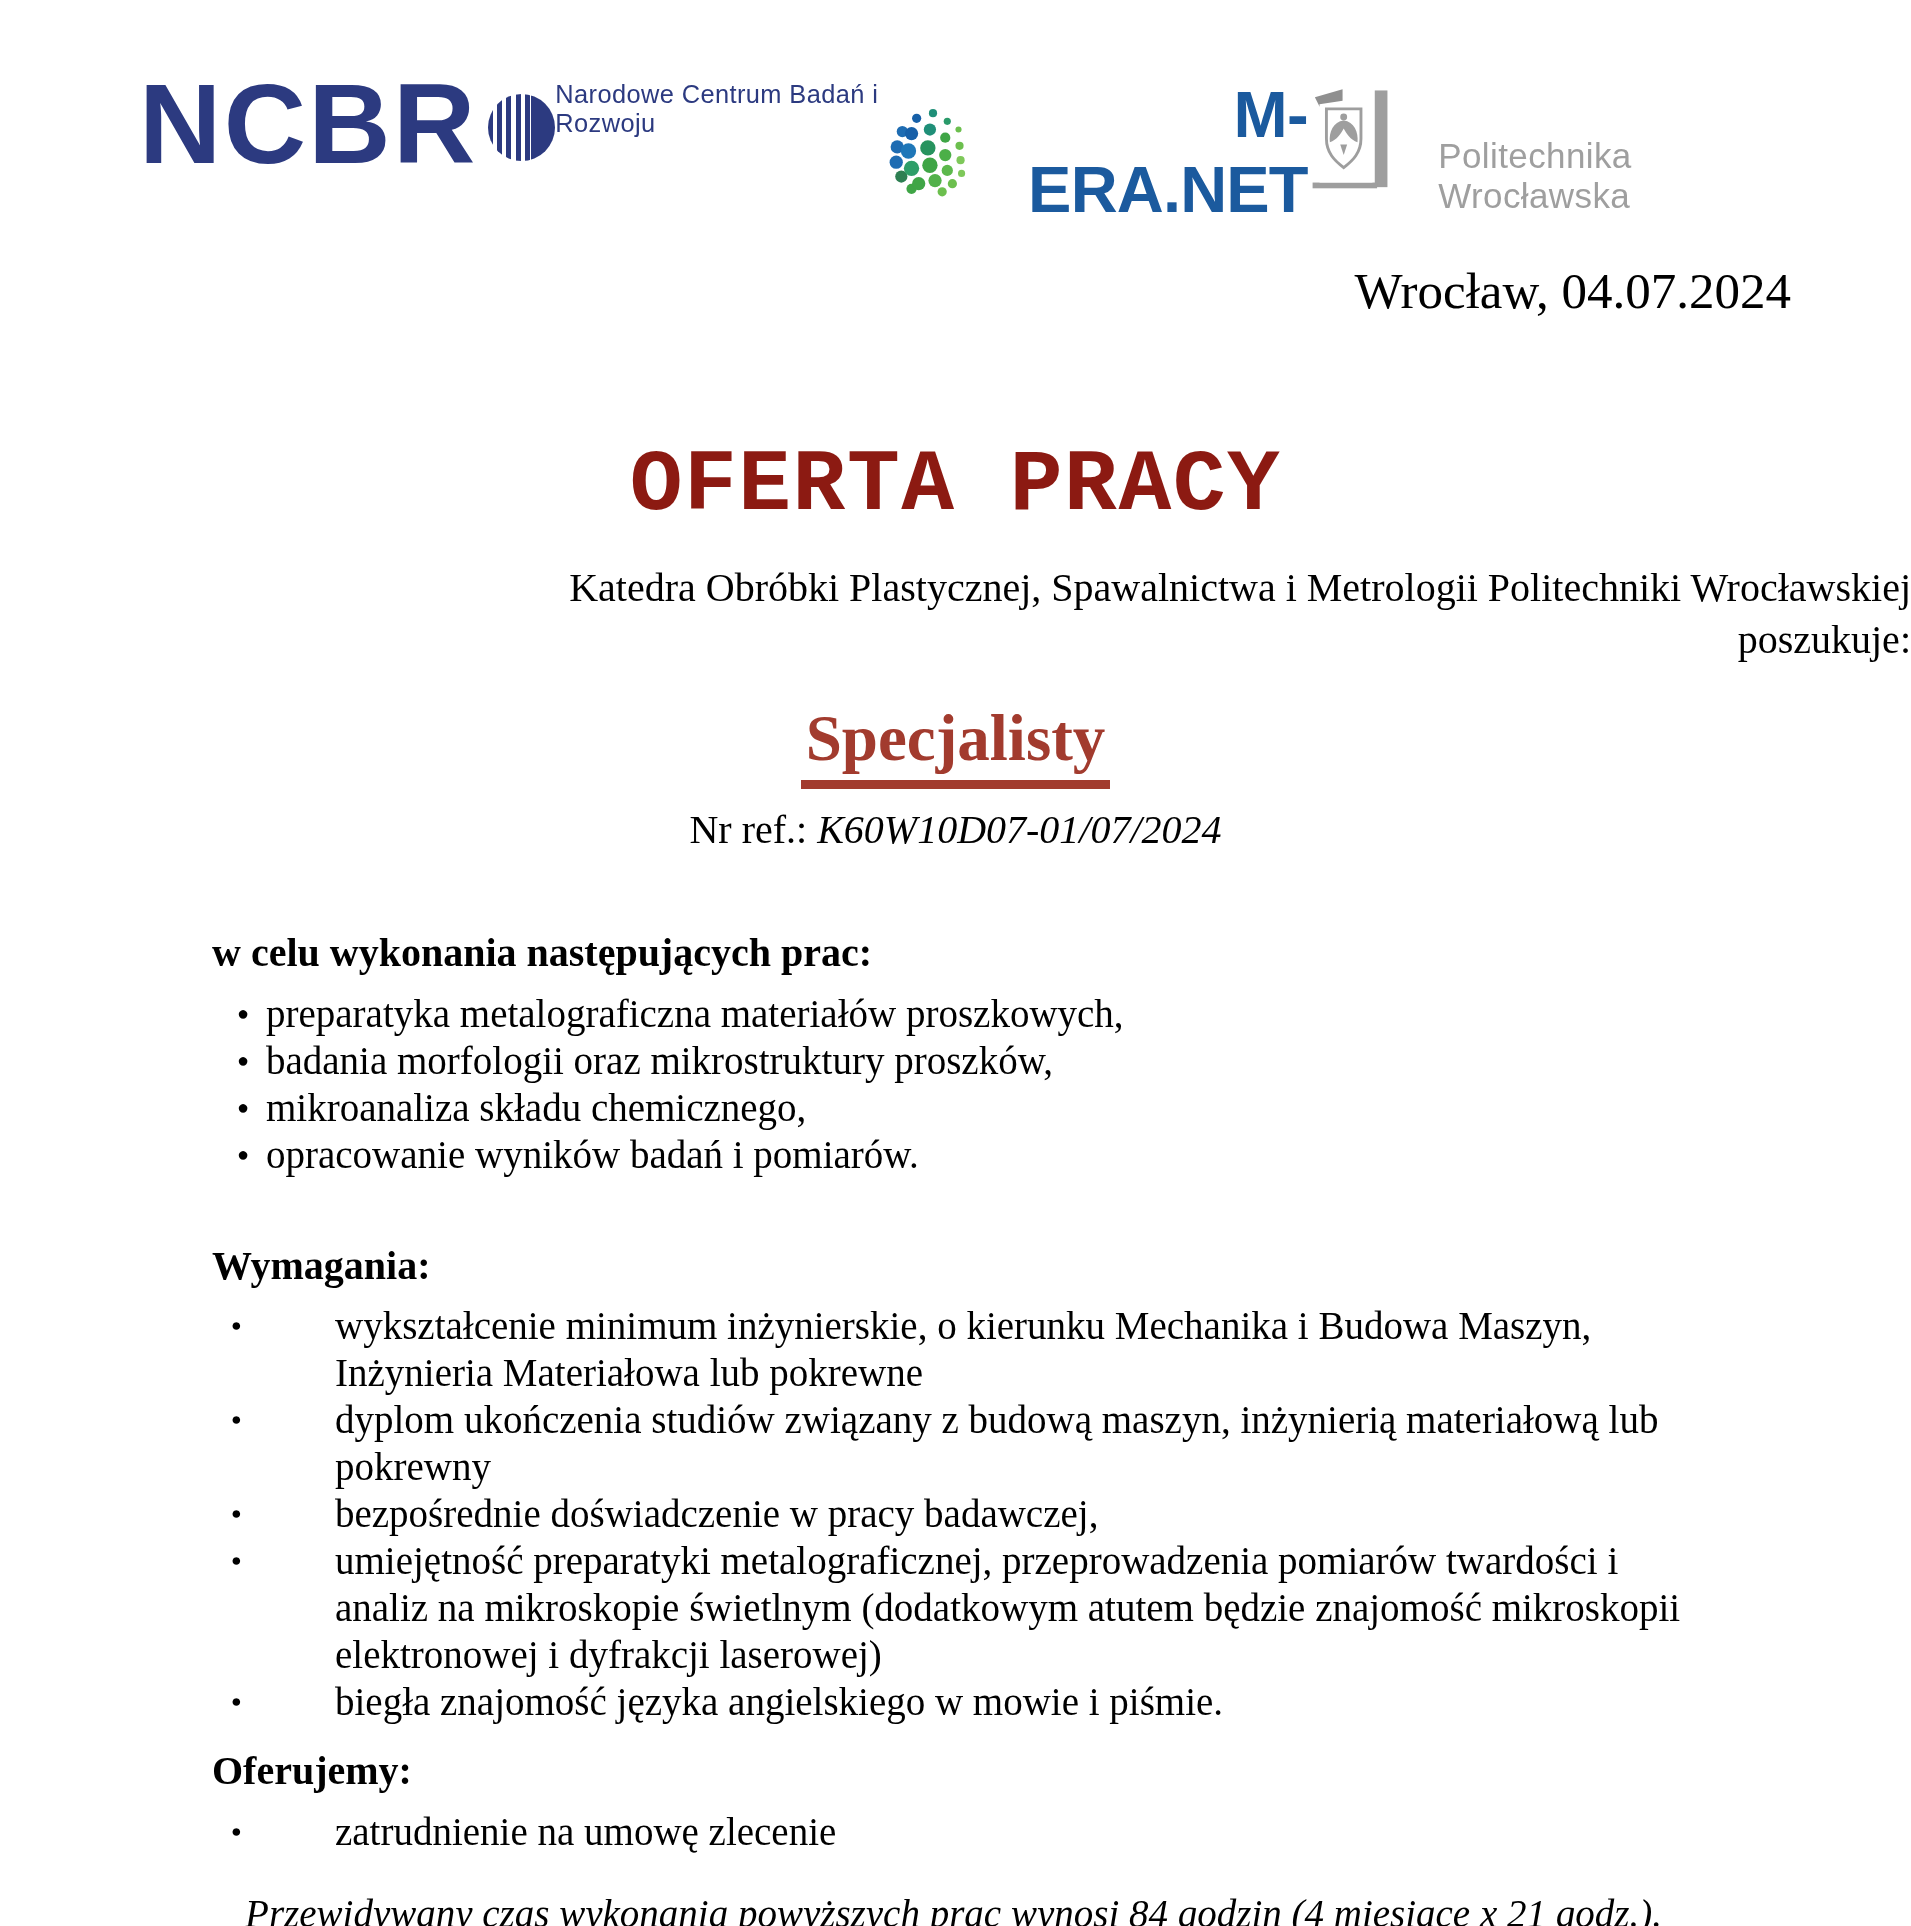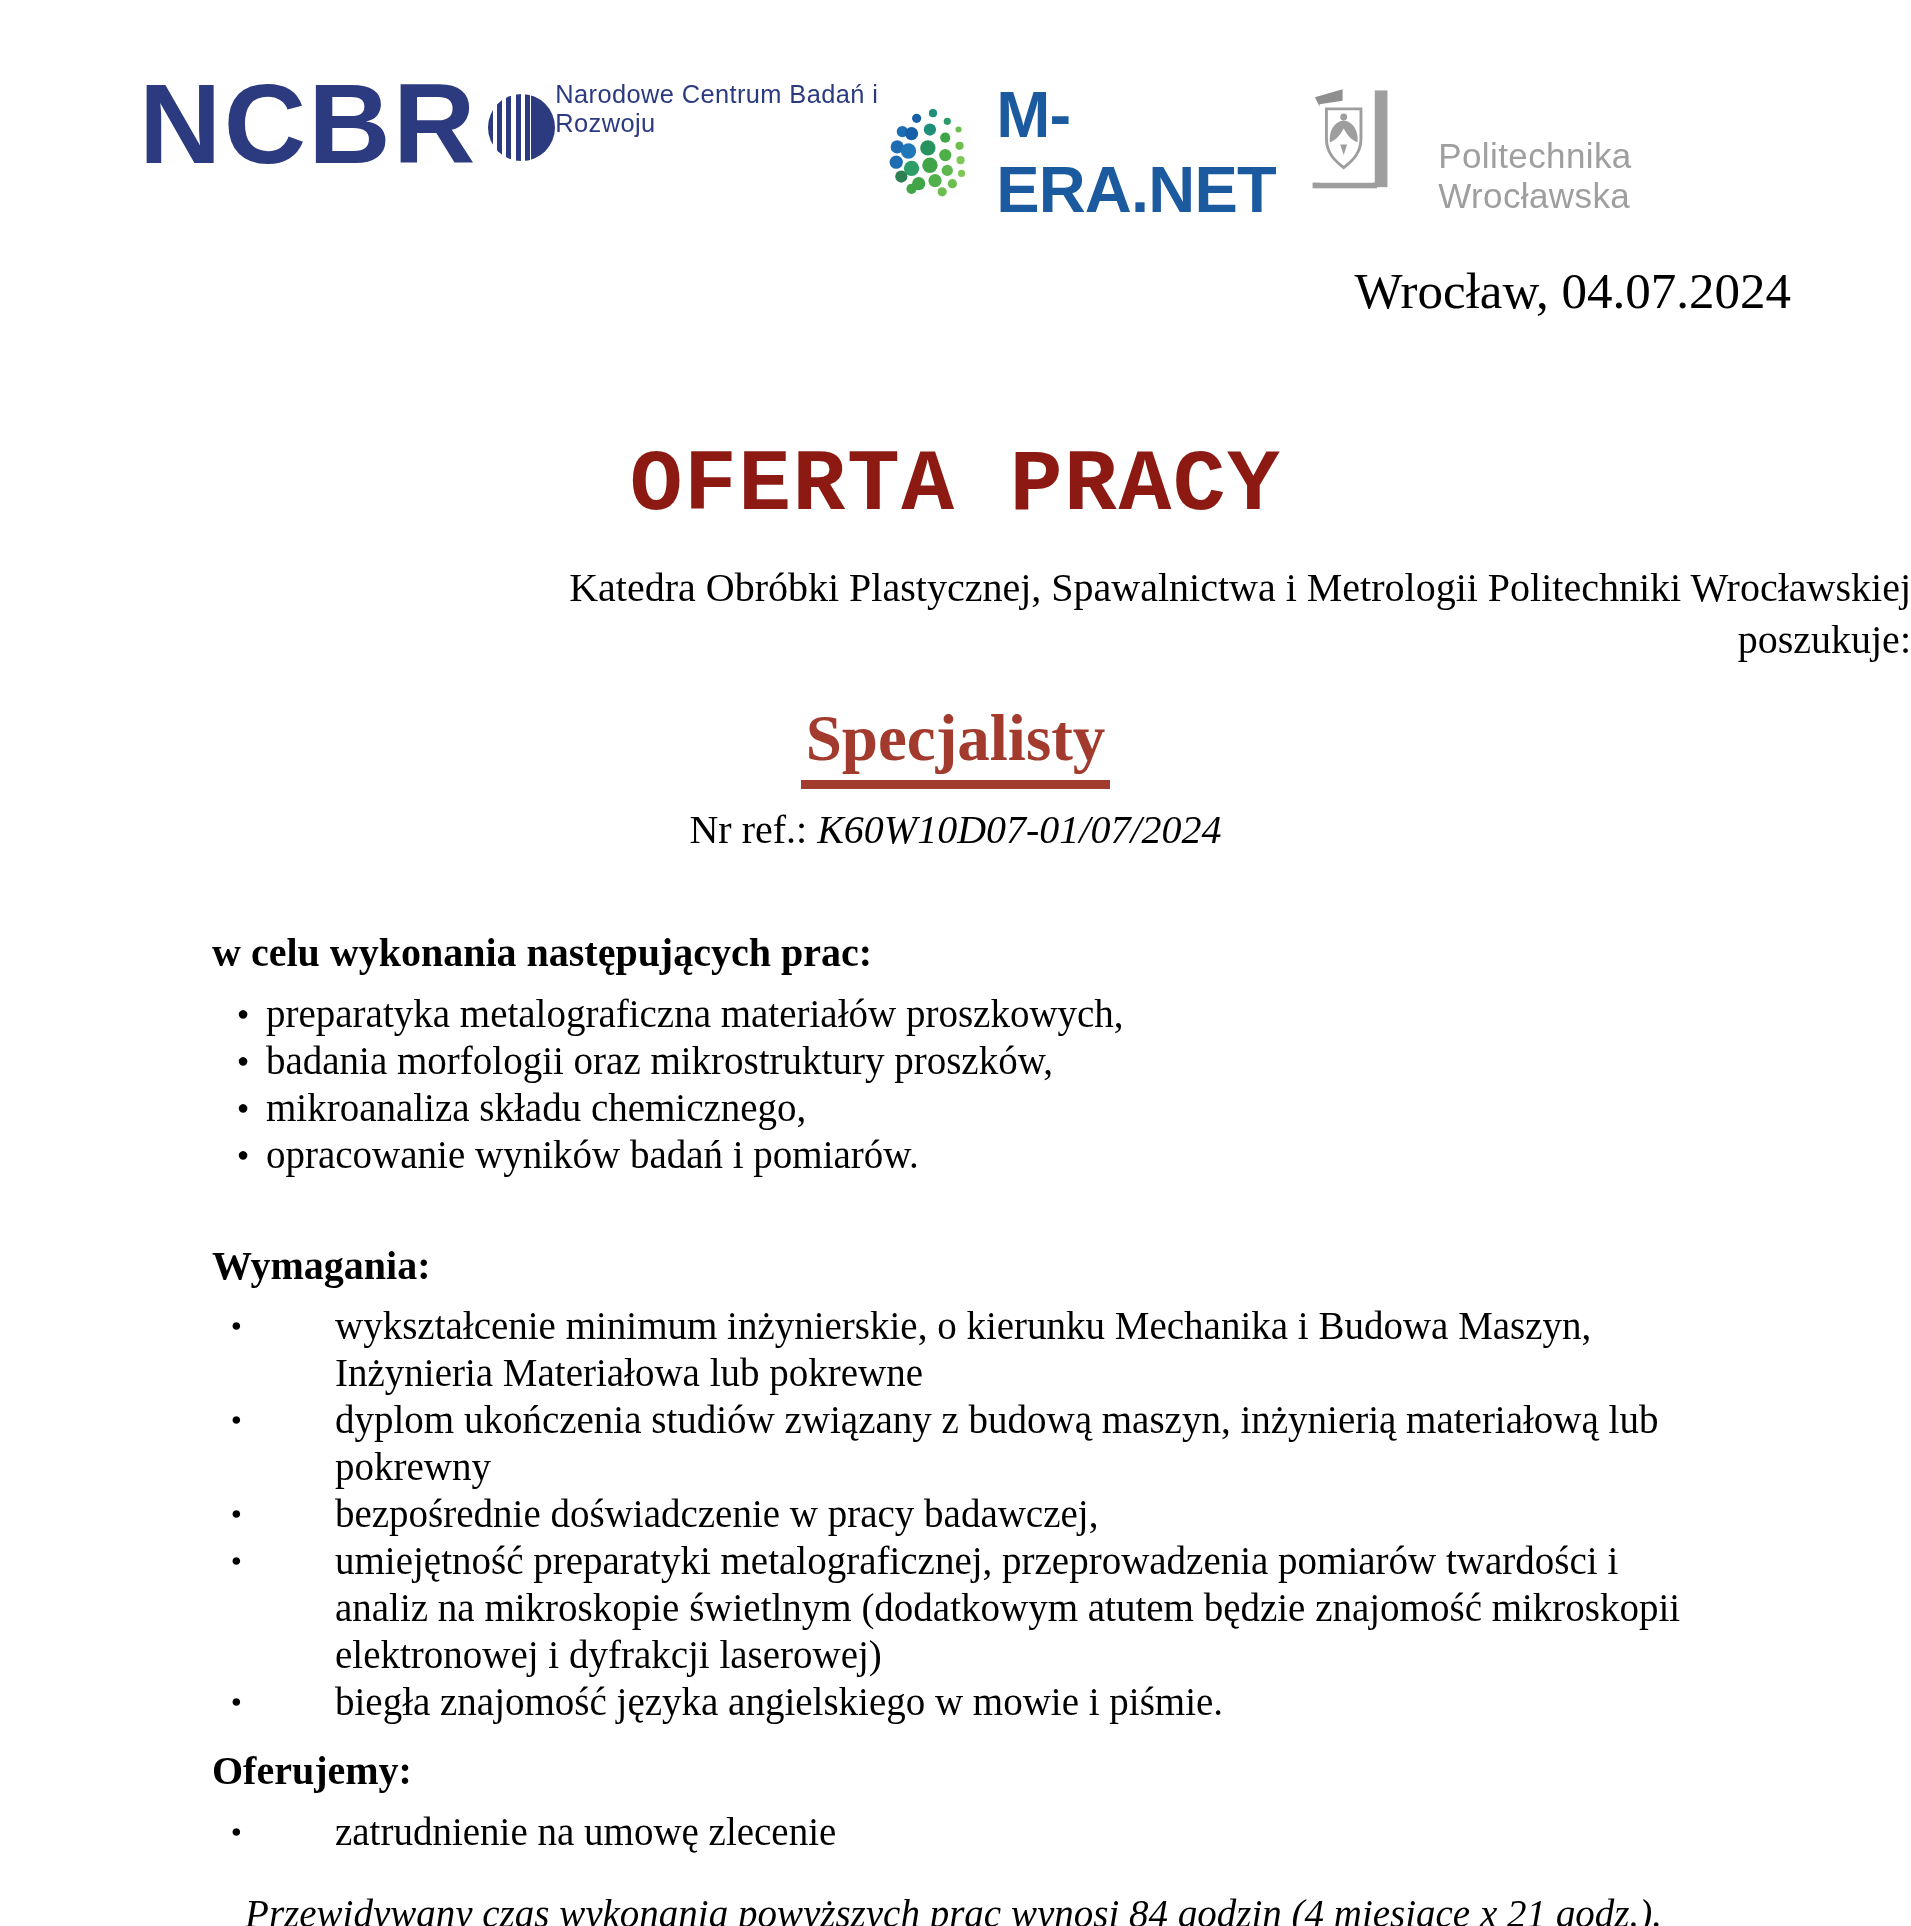--- a/index.html
+++ b/index.html
@@ -26,21 +26,21 @@
   .ncbr-dot {
     width:67px; height:67px; border-radius:50%; margin-left:10.8px; margin-top:7.7px;
     background:
       linear-gradient(90deg, rgba(255,255,255,0) 0 64%, #2c3a80 64%),
       repeating-linear-gradient(90deg, #2c3a80 0 5px, #ffffff 5px 9.2px);
   }
   .ncbr-tag {
     font-family:"Liberation Sans", sans-serif; color:#2c3a80;
     font-size:25.4px; margin-top:13px; letter-spacing:0.4px;
   }
-  .mera-logo { display:flex; align-items:center; margin-top:9.6px; }
+  .mera-logo { display:flex; align-items:center; margin-top:9.6px;text-align:right; }
   .mera-word {
     font-family:"Liberation Sans", sans-serif; font-weight:bold;
     font-size:65px; color:#1b5a9e; letter-spacing:-0.8px; margin-left:7.7px;
   }
   .pwr-logo { display:flex; align-items:flex-start; margin-top:3.9px; }
   .pwr-name {
     font-family:"Liberation Sans", sans-serif; color:#9f9f9f;
     font-size:35px; margin-left:36px; margin-top:65px; letter-spacing:0.4px;
   }
   

